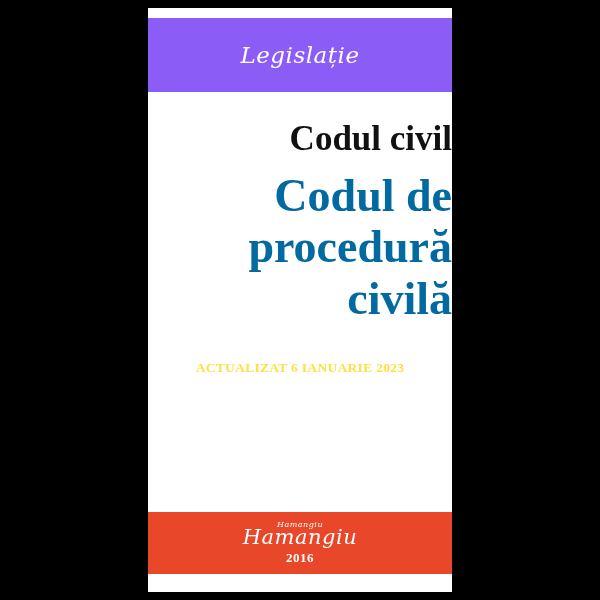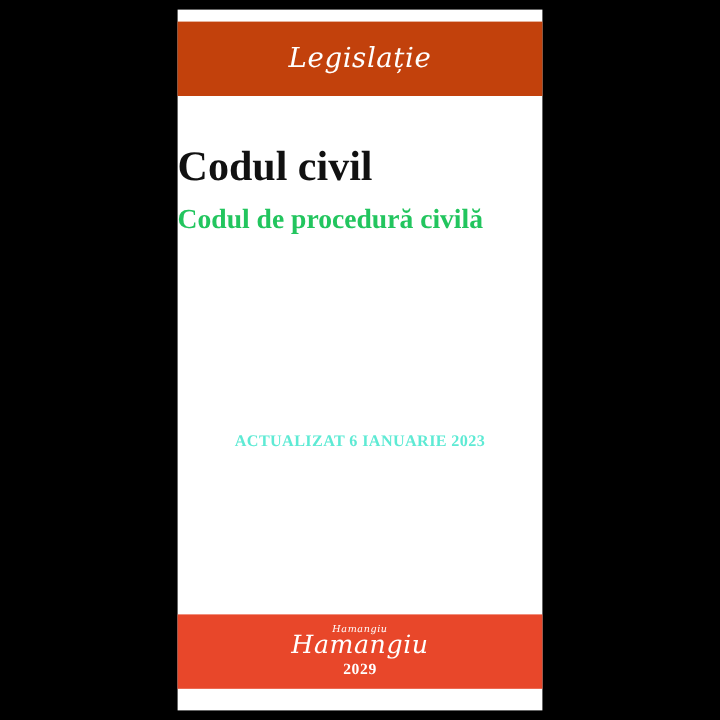--- a/index.html
+++ b/index.html
@@ -25,53 +25,53 @@
     top: 8px;
     width: 304px;
     height: 584px;
     background: #ffffff;
   }
   .banner-top {
     position: absolute;
     left: 148px;
     top: 18px;
     width: 304px;
-    height: 62px;
-    background: #c2410c;
+    height: 74px;
+    background: #8b5cf6;
     display: flex;
     align-items: center;
     justify-content: center;
   }
   .banner-top .script {
     font-family: "DejaVu Serif", serif;
     font-style: italic;
     font-size: 23px;
     color: #ffffff;
     letter-spacing: 0.5px;
   }
   .titles {
     position: absolute;
     left: 148px;
     top: 120px;
     width: 304px;
-    text-align: left;
+    text-align: right;
   }
   .title-line1 {
     font-family: "Liberation Serif", serif;
     font-weight: bold;
     font-size: 35px;
     color: #111111;
     line-height: 1.08;
     margin-bottom: 12px;
   }
   .title-line2 {
     font-family: "Liberation Serif", serif;
     font-weight: bold;
-    font-size: 23px;
-    color: #22c55e;
+    font-size: 46px;
+    color: #0369a1;
     line-height: 1.12;
   }
   .subtitle {
     position: absolute;
     left: 160px;
     top: 285px;
     width: 280px;
     text-align: center;
     font-family: "Liberation Serif", serif;
     font-size: 12.4px;
@@ -80,21 +80,21 @@
   }
   .updated {
     position: absolute;
     left: 148px;
     top: 360px;
     width: 304px;
     text-align: center;
     font-family: "Liberation Serif", serif;
     font-weight: bold;
     font-size: 13.5px;
-    color: #5eead4;
+    color: #fde047;
     letter-spacing: 0.3px;
   }
   .banner-bottom {
     position: absolute;
     left: 148px;
     top: 512px;
     width: 304px;
     height: 62px;
     background: #e8472a;
     display: flex;
@@ -142,16 +142,16 @@
     <div class="title-line1">Codul civil</div>
     <div class="title-line2">Codul de procedură civilă</div>
   </div>
 
 
   <div class="updated">ACTUALIZAT 6 IANUARIE 2023</div>
 
   <div class="banner-bottom">
     <span class="pub-small">Hamangiu</span>
     <span class="pub-name">Hamangiu</span>
-    <span class="pub-year">2029</span>
+    <span class="pub-year">2016</span>
   </div>
 
 </div>
 
 </body></html>

